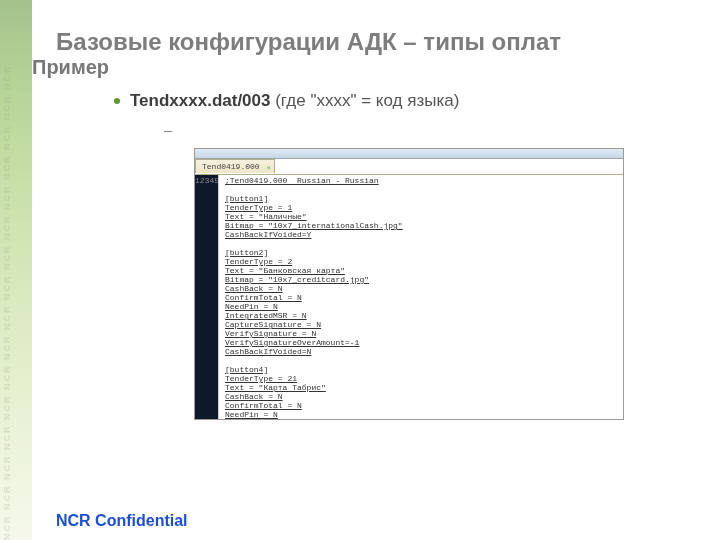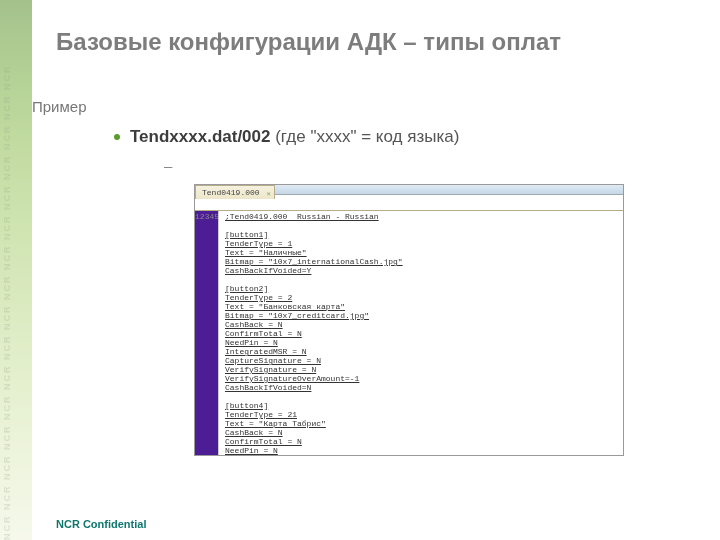--- a/index.html
+++ b/index.html
@@ -42,28 +42,27 @@
     position: absolute;
     left: 0; top: 0;
     width: 720px;
     height: 540px;
     padding: 28px 40px 20px 56px;
   }
   .title {
     font-size: 24px;
     font-weight: bold;
     color: #7d7d7d;
-    margin-bottom: 42px;
   }
   .subtitle {
-    font-size: 15px;
+    font-size: 20px;
     color: #777;
     margin-left: -24px;
     margin-bottom: 12px;
-    font-weight: normal;
+    font-weight: bold;
   }
   .bullet-row {
     display: flex;
     align-items: baseline;
     margin-left: 58px;
     margin-bottom: 10px;
   }
   .dot {
     width: 6px; height: 6px;
     border-radius: 50%;
@@ -108,21 +107,21 @@
     position: relative;
     overflow: hidden;
   }
   .editor-top {
     height: 10px;
     background: linear-gradient(#dfeaf5,#c7d6e6);
     border-bottom: 1px solid #9aa;
   }
   .editor-tab {
     position: absolute;
-    top: 0;
+    top: 10px;
     left: 0;
     height: 14px;
     background: linear-gradient(#f5f1df,#ede6c8);
     border: 1px solid #b5ad8a;
     border-bottom: none;
     padding: 0 14px 0 6px;
     font-size: 8px;
     line-height: 14px;
     color: #444;
   }
@@ -134,21 +133,21 @@
   }
   .editor-body {
     position: absolute;
     top: 25px; left: 0; right: 0; bottom: 0;
     display: flex;
     background: #fff;
     border-top: 1px solid #b5ad8a;
   }
   .gutter {
     width: 24px;
-    background: #4c1d95;
+    background: #0f172a;
     border-right: 1px solid #ccc;
     text-align: right;
     padding: 1px 3px 0 0;
     color: #888;
     line-height: 9px;
     overflow: hidden;
   }
   .code {
     flex: 1;
     padding: 1px 0 0 6px;
@@ -156,40 +155,40 @@
     line-height: 9px;
     white-space: pre;
     overflow: hidden;
     text-decoration: underline;
   }
   .code .ln { display: block; height: 9px; }
   .footer {
     position: absolute;
     left: 56px;
     bottom: 10px;
-    font-size: 11px;
-    font-weight: bold;
-    color: #0f766e;
+    font-size: 16px;
+    font-weight: bold;
+    color: #1d4ed8;
   }
 </style>
 </head>
 <body>
 
 <div class="left-strip">
   <div class="vtext">NCR NCR NCR NCR NCR NCR NCR NCR NCR NCR NCR NCR NCR NCR NCR NCR</div>
 </div>
 
 <div class="content">
   <div class="title">Базовые конфигурации АДК – типы оплат</div>
   <div class="subtitle">Пример</div>
 
   <div class="bullet-row">
     <div class="dot"></div>
     <div>
-      <span class="b1-main">Tendxxxx.dat/002</span><span class="b1-note"> (где "xxxx" = код языка)</span>
+      <span class="b1-main">Tendxxxx.dat/003</span><span class="b1-note"> (где "xxxx" = код языка)</span>
     </div>
   </div>
 
   <div class="sub-bullet">
     <span class="dash">–</span>
   </div>
 
   <div class="editor">
     <div class="editor-top"></div>
     <div class="editor-tab">

